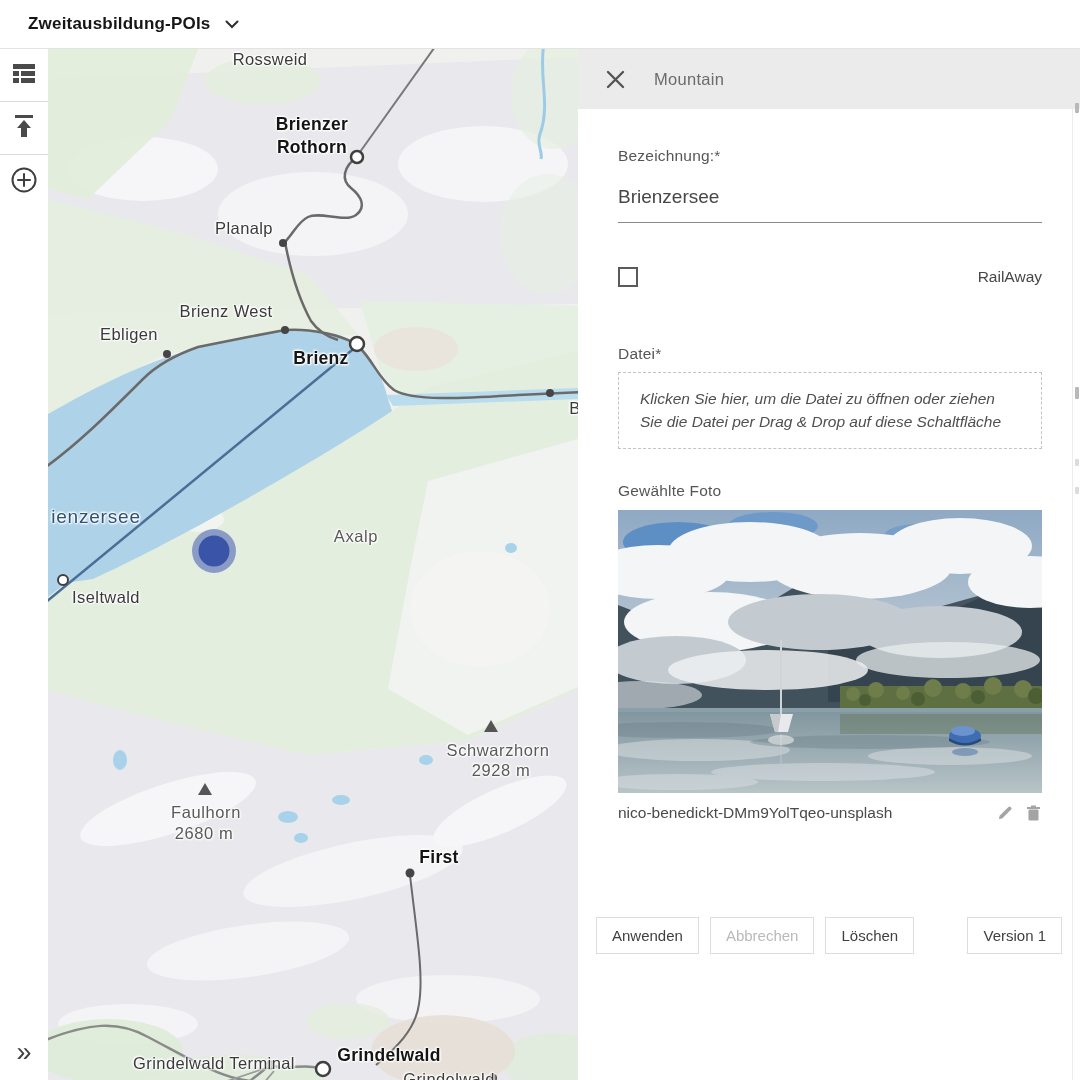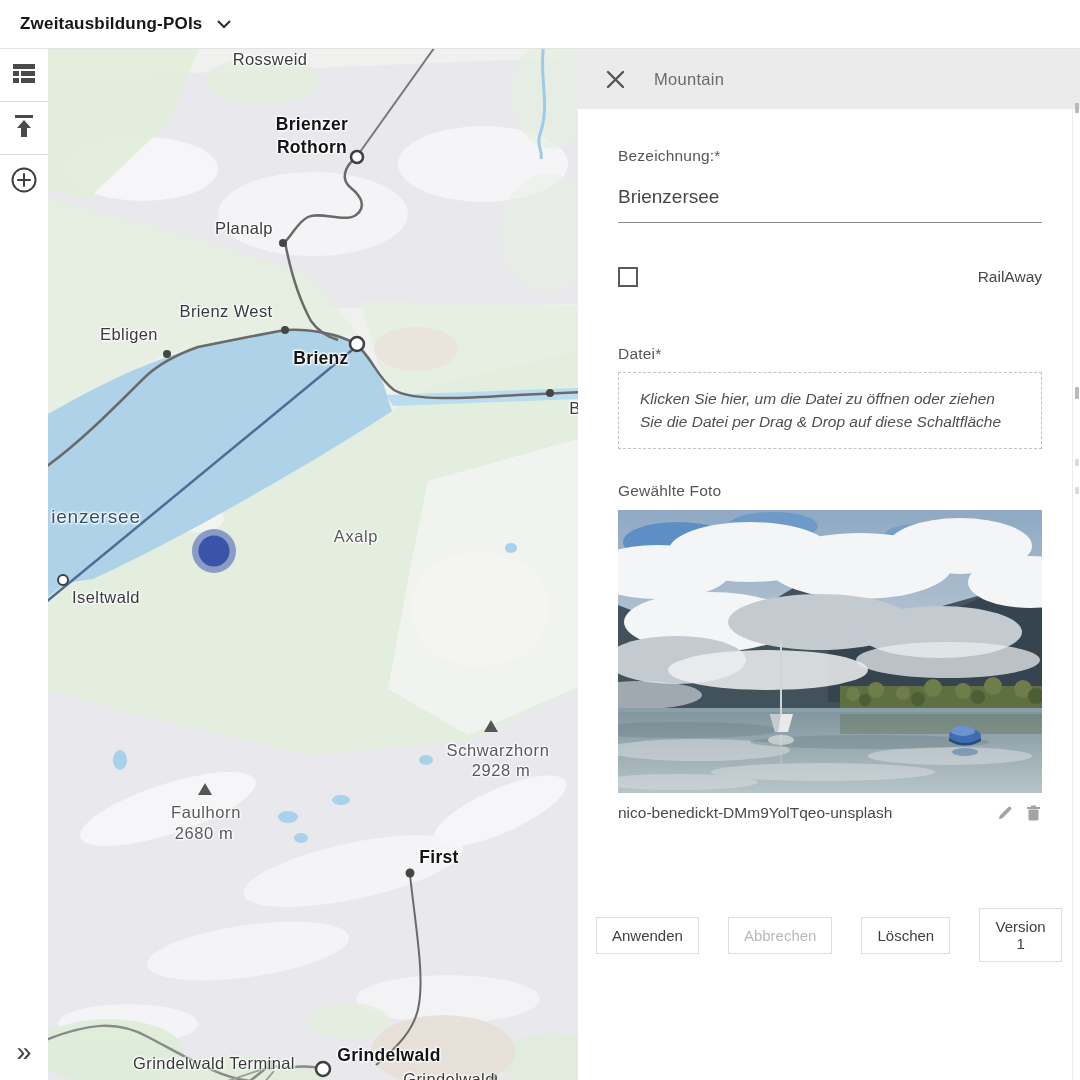--- a/index.html
+++ b/index.html
@@ -1,21 +1,21 @@
 <!DOCTYPE html>
 <html><head>
 <meta charset="utf-8">
 <style>
   * { margin:0; padding:0; box-sizing:border-box; }
   html,body { width:1080px; height:1080px; overflow:hidden; background:#fff;
     font-family:"Liberation Sans", sans-serif; }
 
   
   .topbar { position:absolute; left:0; top:0; width:1080px; height:49px; background:#fff;
-    border-bottom:1px solid #e3e3e3; display:flex; align-items:center; padding-left:20px; z-index:30; }
+    border-bottom:1px solid #e3e3e3; display:flex; align-items:center; padding-left:28px; z-index:30; }
   .topbar-title { font-size:17px; color:#161616; font-weight:700; letter-spacing:.2px; }
   .topbar-chevron { margin-left:14px; display:flex; align-items:center; }
 
   
   .rail { position:absolute; left:0; top:49px; width:48px; height:1031px; background:#fff; z-index:25; }
   .rail-cell { width:48px; height:53px; display:flex; align-items:center; justify-content:center;
     border-bottom:1px solid #dcdcdc; cursor:pointer; }
   .rail-cell.last { border-bottom:none; }
   .rail-collapse { position:absolute; left:0; bottom:8px; width:48px; height:40px;
     display:flex; align-items:center; justify-content:center; font-size:27px; color:#3f3f3f; cursor:pointer; }
@@ -54,21 +54,21 @@
   .foto-label { margin-top:58px; }
   .dropzone { margin-top:9px; width:424px; min-height:77px; border:1px dashed #c3c3c3;
     padding:14px 20px 14px 21px; display:flex; align-items:center; cursor:pointer; }
   .dropzone p { font-size:15.5px; font-style:italic; color:#4f4f4f; line-height:1.47; }
   .chosen-label { margin-top:33px; }
   .preview { margin-top:10px; width:424px; height:283px; overflow:hidden; background:#9fb2bb; }
   .file-row { margin-top:11px; width:424px; display:flex; align-items:center; }
   .file-name { font-size:15.5px; color:#4a4a4a; }
   .file-actions { margin-left:auto; display:flex; gap:13px; }
   .file-actions .ic { width:16px; height:16px; cursor:pointer; display:flex; }
-  .panel-footer { flex:0 0 70px; display:flex; align-items:center; gap:29px; padding:0 18px; }
+  .panel-footer { flex:0 0 70px; display:flex; align-items:center; gap:11px; padding:0 18px; }
   .btn { background:#fff; border:1px solid #ddd; padding:9px 15px; font-size:15px; color:#3f3f3f;
     font-family:"Liberation Sans",sans-serif; cursor:pointer; }
   .btn.disabled { color:#b9b9b9; cursor:default; }
   .btn.version { margin-left:auto; }
 
   
   .edge-strip { position:absolute; left:1072px; top:109px; width:8px; height:971px; background:#fff;
     border-left:1px solid #ececec; z-index:26; }
   .edge-mark { position:absolute; left:2px; width:4px; background:#b9b9b9; border-radius:1px; }
 </style>

